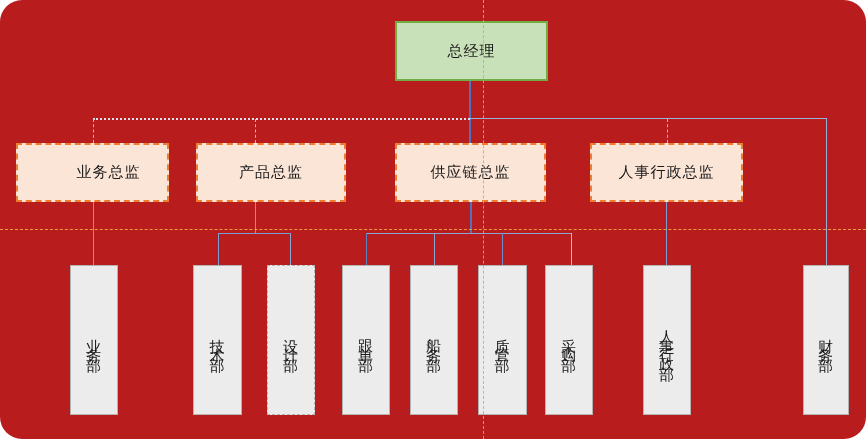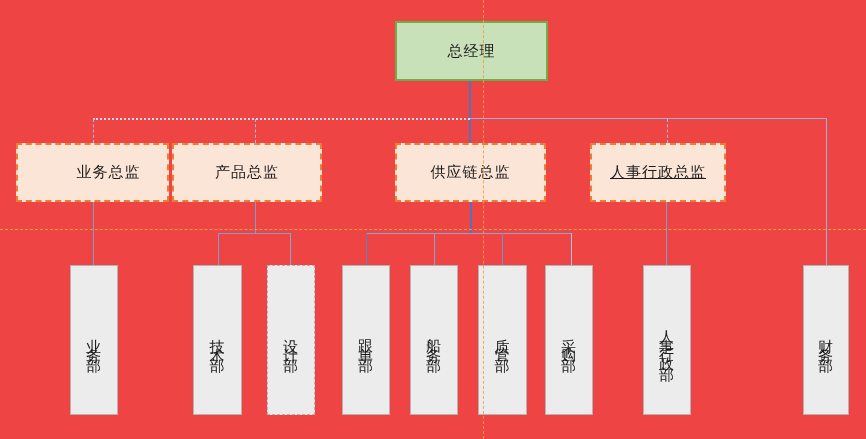--- a/index.html
+++ b/index.html
@@ -1,29 +1,29 @@
 <!DOCTYPE html>
 <html><head>
 <meta charset="utf-8">
 <style>
   html,body{margin:0;padding:0;background:#fff;}
   #canvas{
-    position:relative;width:866px;height:439px;background:#ef4444;overflow:hidden;
-    font-family:"Liberation Sans","DejaVu Sans",sans-serif;color:#1a1a1a;
+    position:relative;width:866px;height:439px;background:#b91c1c;overflow:hidden;
+    font-family:"Liberation Sans","DejaVu Sans",sans-serif;color:#1a1a1a;border-radius:22px;
   }
   .box{position:absolute;display:flex;align-items:center;justify-content:center;
        box-sizing:border-box;font-size:15px;letter-spacing:1px;}
   
   .b-root{left:395px;top:21px;width:153px;height:60px;background:#c9e1b9;border:2px solid #70ad47;}
   
   .dir{background:#fbe5d6;border:2px dashed #ed7d31;height:59px;top:143px;}
   .b-dir-0{left:16px;width:153px;padding-left:32px;}
-  .b-dir-1{left:172px;width:150px;}
+  .b-dir-1{left:196px;width:150px;}
   .b-dir-2{left:395px;width:151px;text-align:right;}
-  .b-dir-3{left:590px;width:136px;text-decoration:underline;}
+  .b-dir-3{left:590px;width:153px;}
   
   .dept{background:#ececec;border:1.5px solid #b3b3b3;top:265px;width:48px;height:150px;}
   .dept .v-label{writing-mode:vertical-rl;text-orientation:upright;letter-spacing:9px;line-height:1;}
   .b-dept-0{left:70px;}
   .b-dept-1{left:193px;width:49px;}
   .b-dept-2{left:267px;border-style:dashed;}
   .b-dept-3{left:342px;}
   .b-dept-4{left:410px;}
   .b-dept-5{left:478px;width:49px;}
   .b-dept-6{left:545px;}

